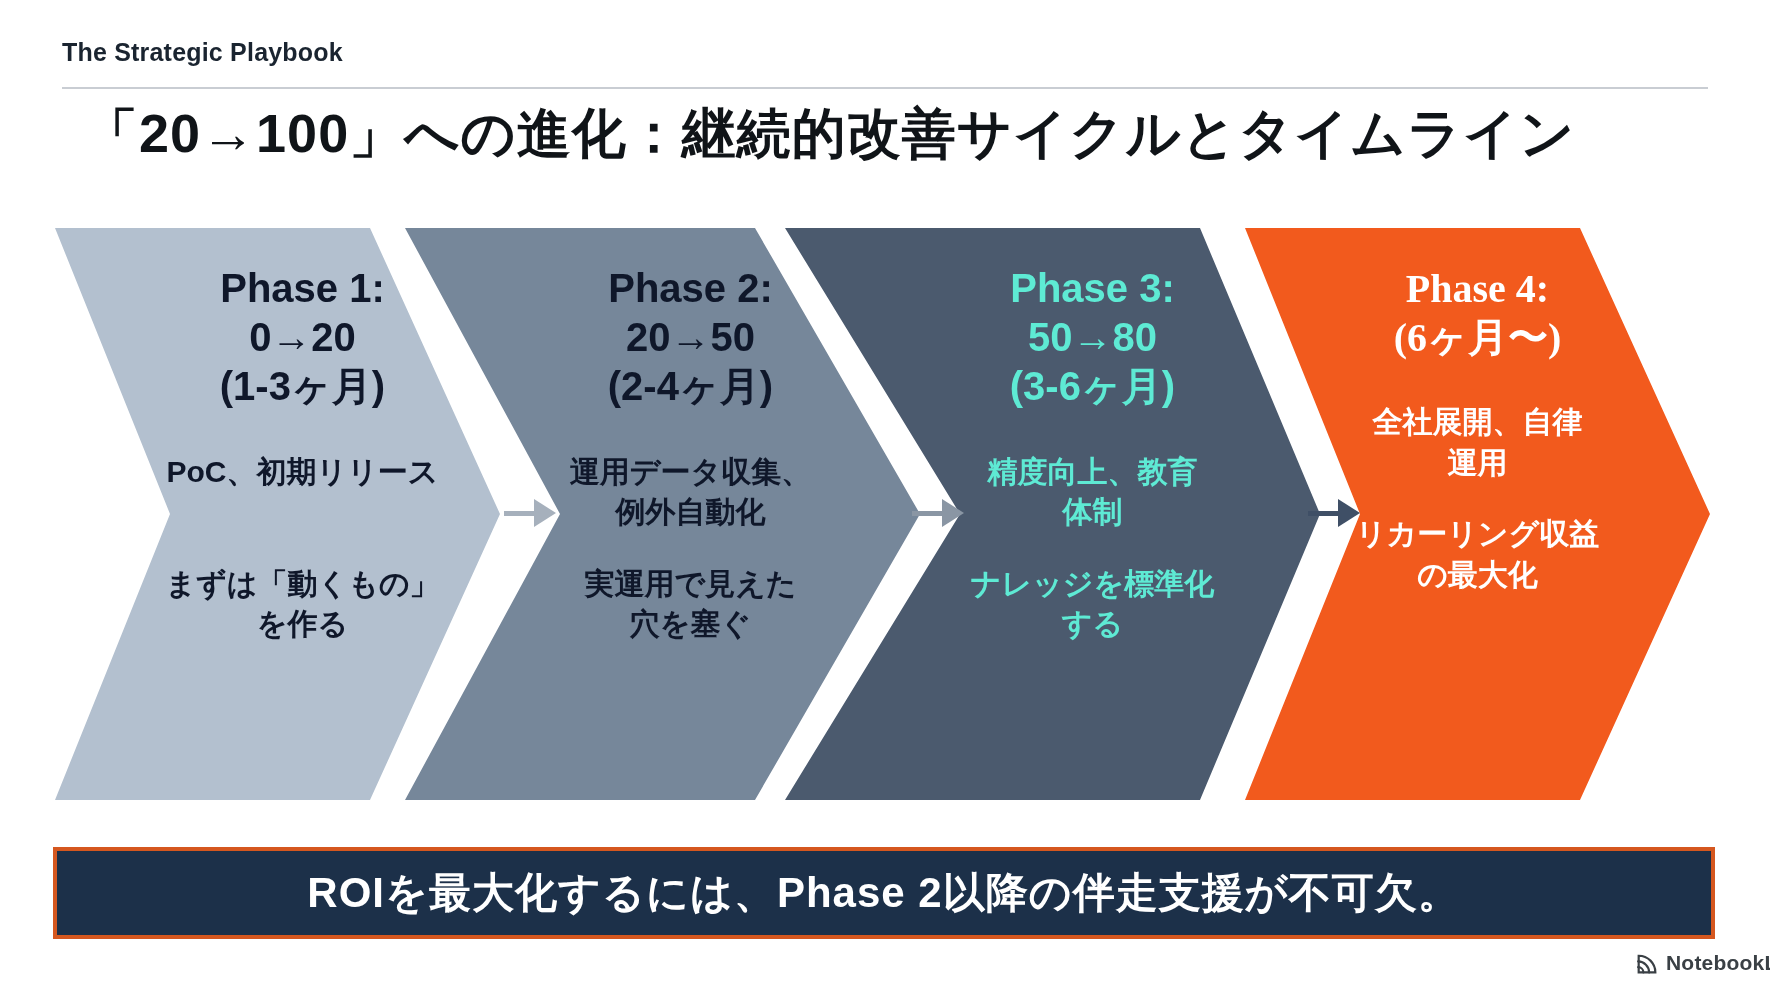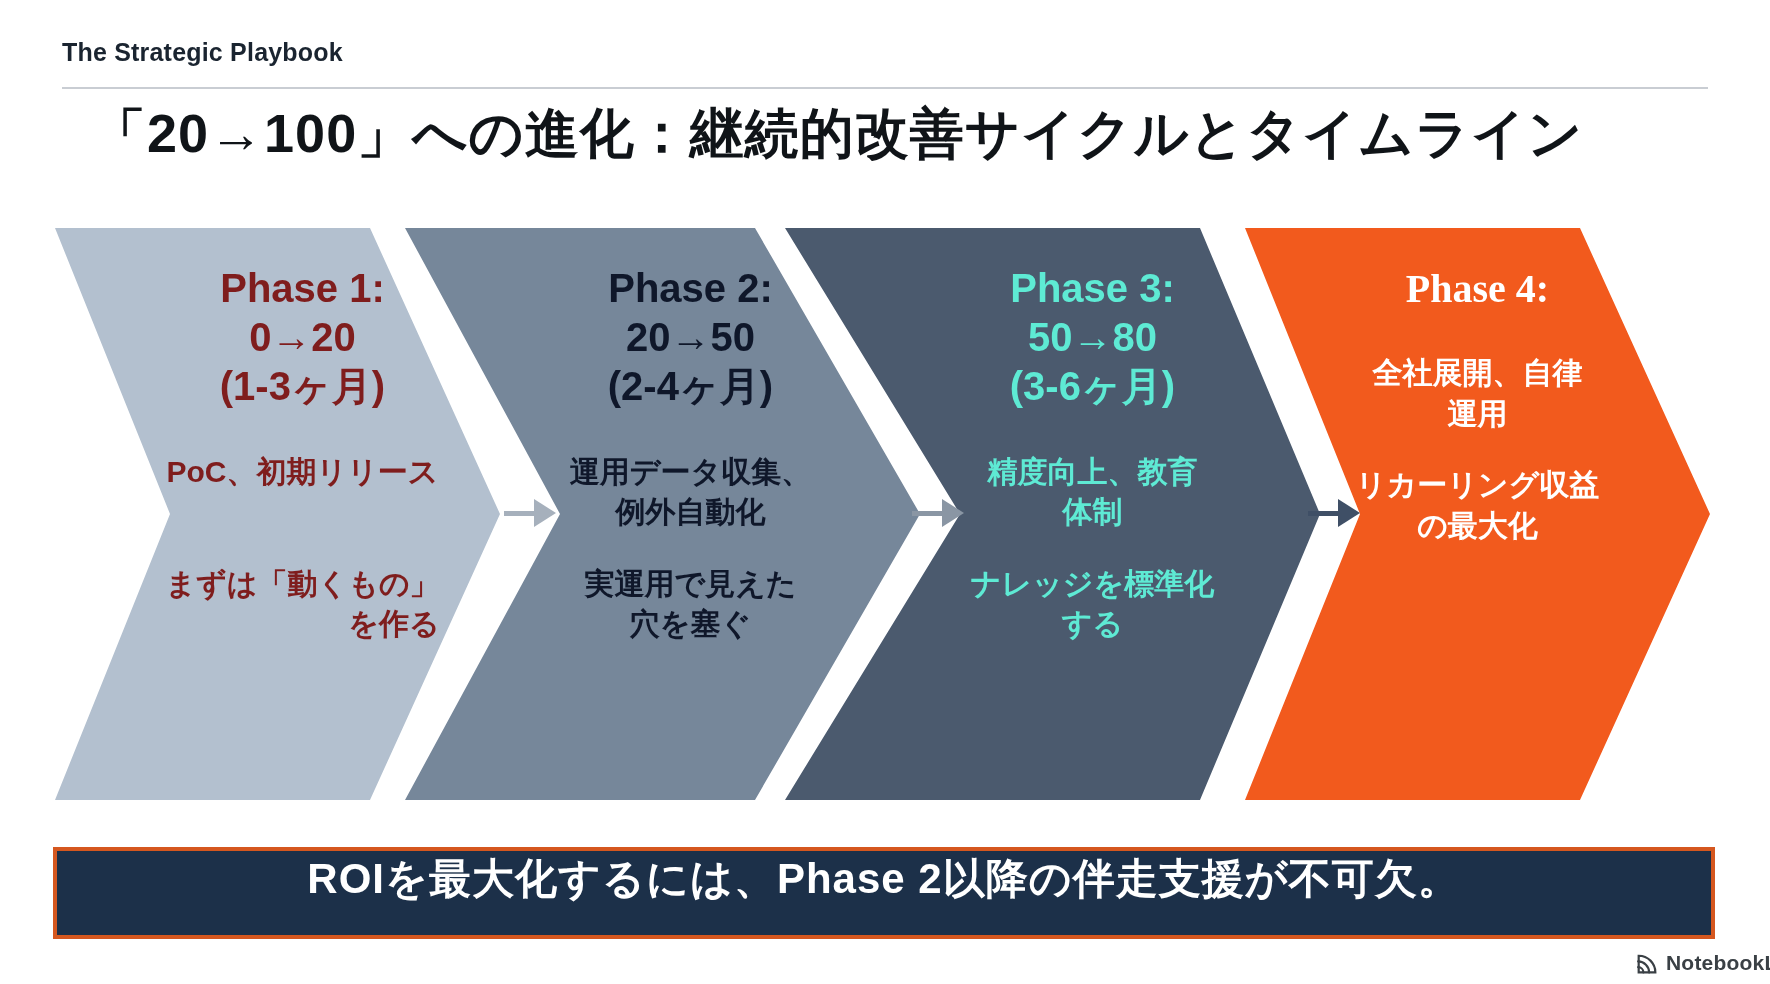--- a/index.html
+++ b/index.html
@@ -9,21 +9,21 @@
   }
   .eyebrow {
     position:absolute; left:62px; top:38px;
     font-size:25px; font-weight:700; color:#1a2430; letter-spacing:0.2px;
   }
   .divider {
     position:absolute; left:62px; top:87px; width:1646px; height:2px; background:#c9cdd3;
   }
   .slide-title {
     position:absolute; left:84px; top:98px; width:1600px;
-    font-size:54px; font-weight:800; color:#101418; letter-spacing:1px;margin-left:8px;
+    font-size:54px; font-weight:800; color:#101418; letter-spacing:1px;
   }
   
   .chevron { position:absolute; top:228px; height:572px; }
   .chevron .content {
     box-sizing:border-box; height:100%; display:flex; flex-direction:column;
     align-items:center; text-align:center; padding-top:36px;
   }
   .chevron.p1 { left:55px;  width:445px;
     clip-path:polygon(0 0, 315px 0, 100% 50%, 315px 100%, 0 100%, 115px 50%); }
   .chevron.p2 { left:405px; width:515px;
@@ -49,41 +49,41 @@
   .connector .shaft { width:30px; height:5px; }
   .connector .head {
     width:0; height:0;
     border-top:14px solid transparent; border-bottom:14px solid transparent;
     border-left-width:22px; border-left-style:solid;
   }
   
   .banner {
     position:absolute; left:53px; top:847px; width:1662px; height:92px;
     box-sizing:border-box; border:4px solid #d5571f; background:#1c3049;
-    display:flex; justify-content:center;
+    display:flex; align-items:center; justify-content:center;
   }
   .banner-text { color:#ffffff; font-size:42px; font-weight:700; letter-spacing:1px; }
   
   .footer-logo {
     position:absolute; left:1634px; top:950px; display:flex; align-items:center; gap:7px;
   }
   .footer-logo svg { display:block; }
   .footer-logo .logo-label { font-size:21px; font-weight:600; color:#3a4045; letter-spacing:0.2px; }
 </style>
 </head>
 <body>
 
 <div class="slide">
 
   <div class="eyebrow">The Strategic Playbook</div>
   <div class="divider"></div>
   <div class="slide-title">「20→100」への進化：継続的改善サイクルとタイムライン</div>
 
   <div class="chevron p1" style="background-color: rgb(179, 192, 207);">
-    <div class="content" style="color: #7f1d1d; text-align: right;">
+    <div class="content" style="color: #0f172a;">
       <div class="phase-head">Phase 1:</div>
       <div class="phase-head">0→20</div>
       <div class="phase-head">(1-3ヶ月)</div>
       <div class="phase-bullet bullet-1">PoC、初期リリース</div>
       <div class="phase-bullet bullet-2">まずは「動くもの」
 を作る</div>
     </div>
   </div>
 
   <div class="chevron p2" style="background-color: rgb(118, 135, 154);">
@@ -106,20 +106,21 @@
       <div class="phase-bullet bullet-1">精度向上、教育
 体制</div>
       <div class="phase-bullet bullet-2">ナレッジを標準化
 する</div>
     </div>
   </div>
 
   <div class="chevron p4" style="background-color: rgb(242, 90, 29); font-family: Liberation Serif, serif;">
     <div class="content" style="color: rgb(255, 255, 255);">
       <div class="phase-head">Phase 4:</div>
+      <div class="phase-head">(6ヶ月〜)</div>
       <div class="phase-bullet bullet-1">全社展開、自律
 運用</div>
       <div class="phase-bullet bullet-2">リカーリング収益
 の最大化</div>
     </div>
   </div>
 
   <div class="connector c1">
     <div class="shaft" style="background-color: rgb(166, 176, 188);"></div>
     <div class="head" style="border-left-color: rgb(166, 176, 188);"></div>

